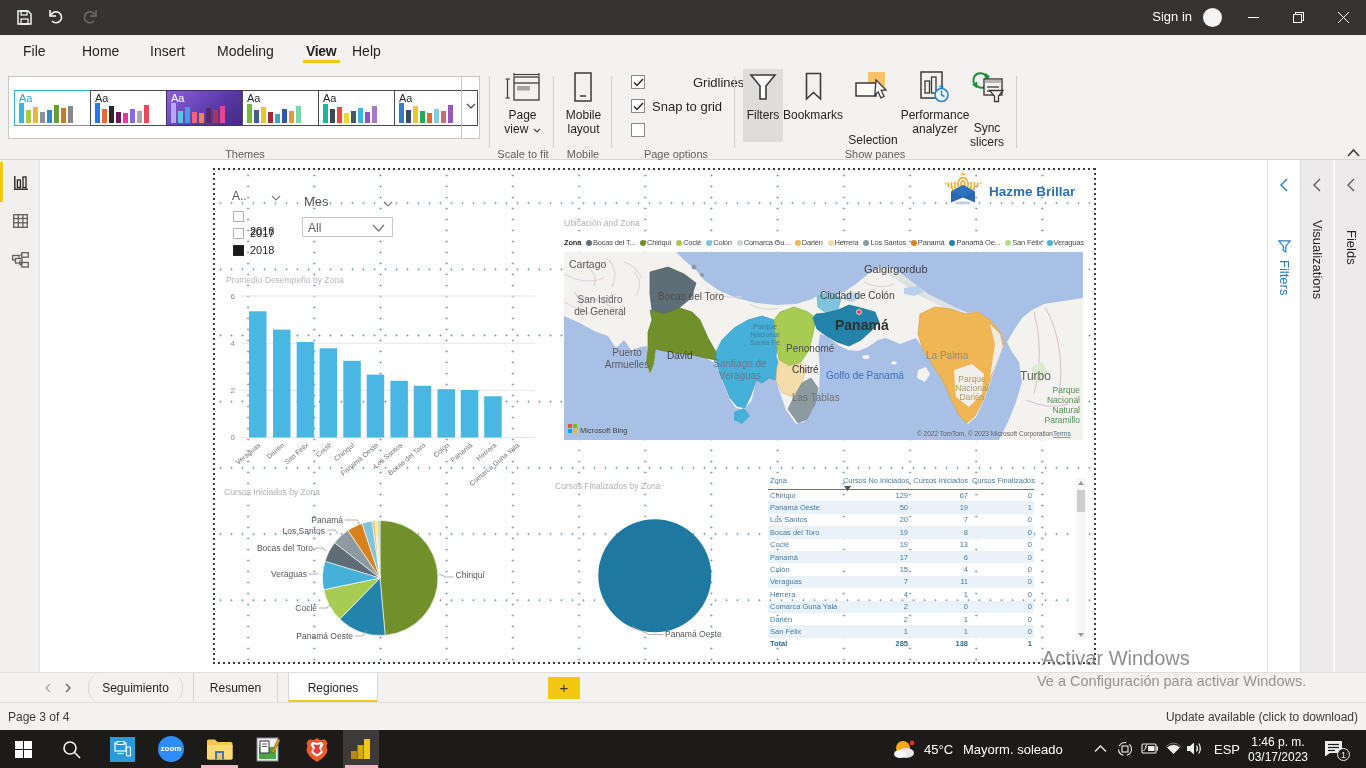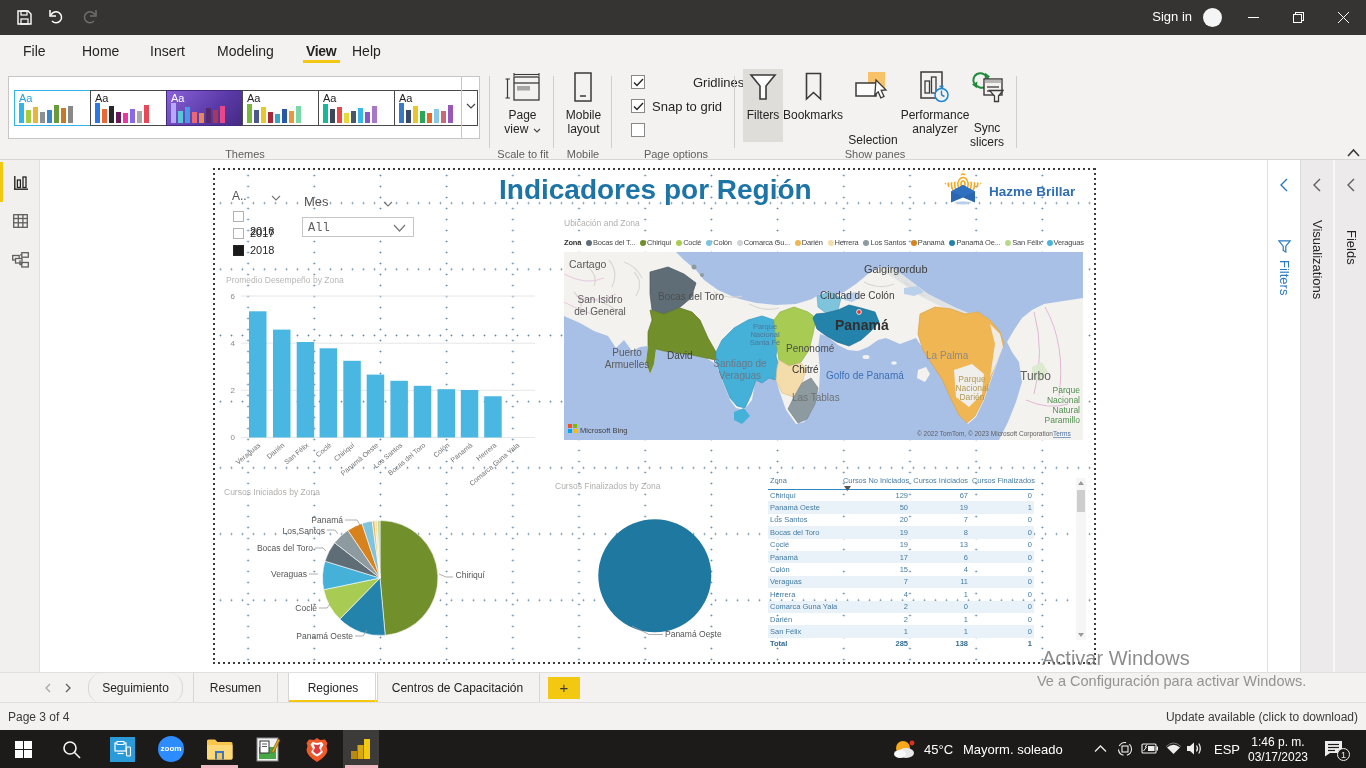--- a/index.html
+++ b/index.html
@@ -352,28 +352,27 @@
     <div style="position:absolute;left:37px;top:42px;font-size:11px;color:#252423;margin-top:15px;">2016</div>
     <div style="position:absolute;left:20px;top:60px;width:11px;height:11px;border:1px solid #b3b1af;background:#fff;"></div>
     <div style="position:absolute;left:37px;top:59px;font-size:11px;color:#252423;">2017</div>
     <div style="position:absolute;left:20px;top:77px;width:11px;height:11px;border:1px solid #252423;background:#1a1a1a;"></div>
     <div style="position:absolute;left:37px;top:76px;font-size:11px;color:#252423;">2018</div>
 
     <div style="position:absolute;left:91px;top:26px;font-size:13px;color:#555;">Mes</div>
     <svg style="position:absolute;left:170px;top:33px;" width="10" height="6" viewBox="0 0 10 6">
         <path d="M1 1 L5 5 L9 1" fill="none" stroke="#777" stroke-width="1.1"></path>
       </svg>
-    <div style="position:absolute;left:89px;top:49px;width:112px;height:20px;border:1px solid #c8c6c4;background:#fff;font-family:Liberation Mono, monospace;">
+    <div style="position:absolute;left:89px;top:49px;width:91px;height:20px;border:1px solid #c8c6c4;background:#fff;">
       <span style="position:absolute;left:5px;top:3px;font-size:12px;color:#605e5c;">All</span>
       <svg style="position:absolute;right:7px;top:6px;" width="13" height="8" viewBox="0 0 13 8">
           <path d="M1 1 L6.5 7 L12 1" fill="none" stroke="#777" stroke-width="1.2"></path>
         </svg>
     </div>
 
-    <div style="position:absolute;left:286px;top:6px;font-size:28px;font-weight:bold;color:#1d74a6;letter-spacing:0px;">Indicadores por Región</div>
 
     <svg style="position:absolute;left:731px;top:2px;" width="38" height="37" viewBox="0 0 38 37">
       <defs>
         <clipPath id="starclip">
             <path d="M19 0 L24.5 11.5 L38 13 L28 22 L19 18 L10 22 L0 13 L13.5 11.5 Z"></path>
           </clipPath>
       </defs>
       <g clip-path="url(#starclip)">
         <g fill="none" stroke="#f5a81c" stroke-width="1.6">
           <ellipse cx="19" cy="14" rx="2" ry="3"></ellipse>
@@ -724,21 +723,20 @@
 <div id="tabsrow">
   <svg style="position:absolute;left:44px;top:10px;" width="8" height="10" viewBox="0 0 8 10">
       <path d="M6 1 L2 5 L6 9" fill="none" stroke="#a8a6a4" stroke-width="1.3"></path>
     </svg>
   <svg style="position:absolute;left:64px;top:10px;" width="8" height="10" viewBox="0 0 8 10">
       <path d="M2 1 L6 5 L2 9" fill="none" stroke="#605e5c" stroke-width="1.3"></path>
     </svg>
   <div class="tab" style="left:88px;width:95px;border-left:1px solid #d8d6d4;border-radius:14px;">Seguimiento</div>
   <div class="tab" style="left:193px;width:85px;border-left:1px solid #d8d6d4;">Resumen</div>
   <div class="tab" style="left:288px;width:90px;background:#fff;border-left:1px solid #d8d6d4;">Regiones<div style="position:absolute;left:0;bottom:0;width:100%;height:3px;background:#f2c811;"></div></div>
-  <div class="tab" style="left:375px;width:165px;border-left:1px solid #d8d6d4;">Centros de Capacitación</div>
   <div style="position:absolute;left:548px;top:4px;width:32px;height:22px;background:#f2c811;text-align:center;line-height:22px;font-size:15px;color:#3b3a39;">+</div>
 </div>
 
 <div id="statusbar">
   <span style="position:absolute;left:8px;top:7px;">Page 3 of 4</span>
   <span style="position:absolute;right:8px;top:7px;">Update available (click to download)</span>
 </div>
 
 <div id="wm1">Activar Windows</div>
 <div id="wm2">Ve a Configuración para activar Windows.</div>

